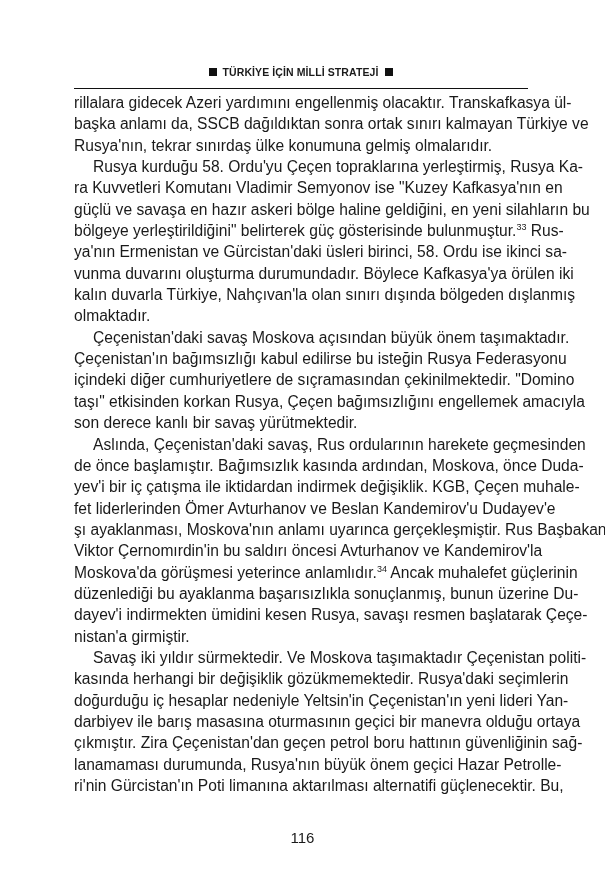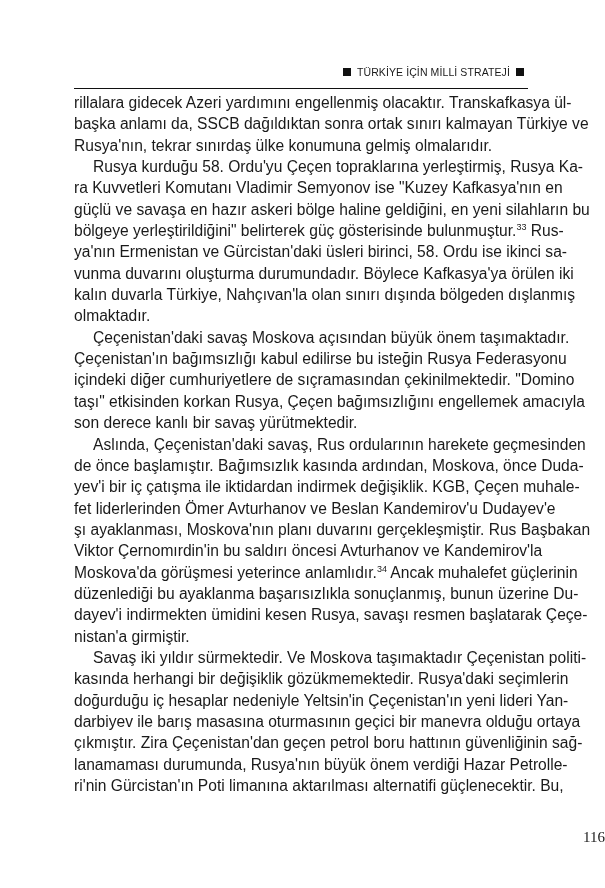--- a/index.html
+++ b/index.html
@@ -1,39 +1,39 @@
 <!DOCTYPE html>
 <html><head>
 <meta charset="utf-8">
 <style>
   html, body { margin: 0; padding: 0; background: #ffffff; }
   body { width: 605px; height: 888px; position: relative; overflow: hidden; }
   .page { position: absolute; left: 0; top: 0; width: 605px; height: 888px; background: #ffffff; }
   .running-head {
     position: absolute; left: 74px; width: 453px; top: 66px;
-    text-align: right;
+    text-align: center;
     font-family: "Liberation Sans", sans-serif;
-    font-size: 10.5px; letter-spacing: 0.1px; color: #1a1a1a;
+    font-size: 10.5px; letter-spacing: 0.1px; color: #1a1a1a; font-weight: bold;
   }
   .running-head .sq { display: inline-block; width: 8px; height: 8px; background: #111; vertical-align: 0px; margin: 0 3px; }
   .rule { position: absolute; left: 74px; width: 454px; top: 88px; height: 0; border-top: 1.6px solid #111; }
   .body-text {
     position: absolute; left: 74px; width: 454px; top: 92px;
     font-family: Liberation Sans, sans-serif;
     font-size: 15.6px; line-height: 21.35px; color: #1a1a1a;
     text-align: justify; hyphens: manual;
   }
   .body-text .line { display: block; text-align: justify; text-align-last: justify; white-space: nowrap; height: 21.35px; }
   .body-text .line.last { text-align-last: left; }
   .body-text .line.indent { padding-left: 19px; }
   .body-text .line span.t { display: inline; }
   sup { font-size: 9px; line-height: 0; vertical-align: 6px; }
   .folio {
-    position: absolute; left: 0; width: 605px; top: 829px; text-align: right;
-    font-family: Liberation Serif, serif; font-size: 15px; color: #1a1a1a;
+    position: absolute; left: 0; width: 605px; top: 829px; text-align: center;
+    font-family: Liberation Sans, sans-serif; font-size: 15px; color: #1a1a1a;
   }
 </style>
 </head>
 <body>
 
 <div class="page">
 
   <div class="running-head">
     <span class="sq"></span>
     <span>TÜRKİYE İÇİN MİLLİ STRATEJİ</span>
@@ -63,32 +63,32 @@
         <span class="line"><span class="t">Çeçenistan'ın bağımsızlığı kabul edilirse bu isteğin Rusya Federasyonu</span></span>
         <span class="line"><span class="t">içindeki diğer cumhuriyetlere de sıçramasından çekinilmektedir. "Domino</span></span>
         <span class="line"><span class="t">taşı" etkisinden korkan Rusya, Çeçen bağımsızlığını engellemek amacıyla</span></span>
         <span class="line last"><span class="t">son derece kanlı bir savaş yürütmektedir.</span></span>
       </div>
       <div>
         <span class="line indent"><span class="t">Aslında, Çeçenistan'daki savaş, Rus ordularının harekete geçmesinden</span></span>
         <span class="line"><span class="t">de önce başlamıştır. Bağımsızlık kasında ardından, Moskova, önce Duda-</span></span>
         <span class="line"><span class="t">yev'i bir iç çatışma ile iktidardan indirmek değişiklik. KGB, Çeçen muhale-</span></span>
         <span class="line"><span class="t">fet liderlerinden Ömer Avturhanov ve Beslan Kandemirov'u Dudayev'e</span></span>
-        <span class="line"><span class="t">şı ayaklanması, Moskova'nın planı duvarını gerçekleşmiştir. Rus Başbakan</span></span>
+        <span class="line"><span class="t">şı ayaklanması, Moskova'nın anlamı uyarınca gerçekleşmiştir. Rus Başbakan</span></span>
         <span class="line"><span class="t">Viktor Çernomırdin'in bu saldırı öncesi Avturhanov ve Kandemirov'la</span></span>
         <span class="line"><span class="t">Moskova'da görüşmesi yeterince anlamlıdır.</span><sup>34</sup><span> Ancak muhalefet güçlerinin</span></span>
         <span class="line"><span class="t">düzenlediği bu ayaklanma başarısızlıkla sonuçlanmış, bunun üzerine Du-</span></span>
         <span class="line"><span class="t">dayev'i indirmekten ümidini kesen Rusya, savaşı resmen başlatarak Çeçe-</span></span>
         <span class="line last"><span class="t">nistan'a girmiştir.</span></span>
       </div>
       <div>
         <span class="line indent"><span class="t">Savaş iki yıldır sürmektedir. Ve Moskova taşımaktadır Çeçenistan politi-</span></span>
         <span class="line"><span class="t">kasında herhangi bir değişiklik gözükmemektedir. Rusya'daki seçimlerin</span></span>
         <span class="line"><span class="t">doğurduğu iç hesaplar nedeniyle Yeltsin'in Çeçenistan'ın yeni lideri Yan-</span></span>
         <span class="line"><span class="t">darbiyev ile barış masasına oturmasının geçici bir manevra olduğu ortaya</span></span>
         <span class="line"><span class="t">çıkmıştır. Zira Çeçenistan'dan geçen petrol boru hattının güvenliğinin sağ-</span></span>
-        <span class="line"><span class="t">lanamaması durumunda, Rusya'nın büyük önem verdiği Hazar Petrolle-</span></span>
+        <span class="line"><span class="t">lanamaması durumunda, Rusya'nın büyük önem geçici Hazar Petrolle-</span></span>
         <span class="line"><span class="t">ri'nin Gürcistan'ın Poti limanına aktarılması alternatifi güçlenecektir. Bu,</span></span>
       </div>
     </div>
 
   <div class="folio">116</div>
 </div>
 
 </body></html>

